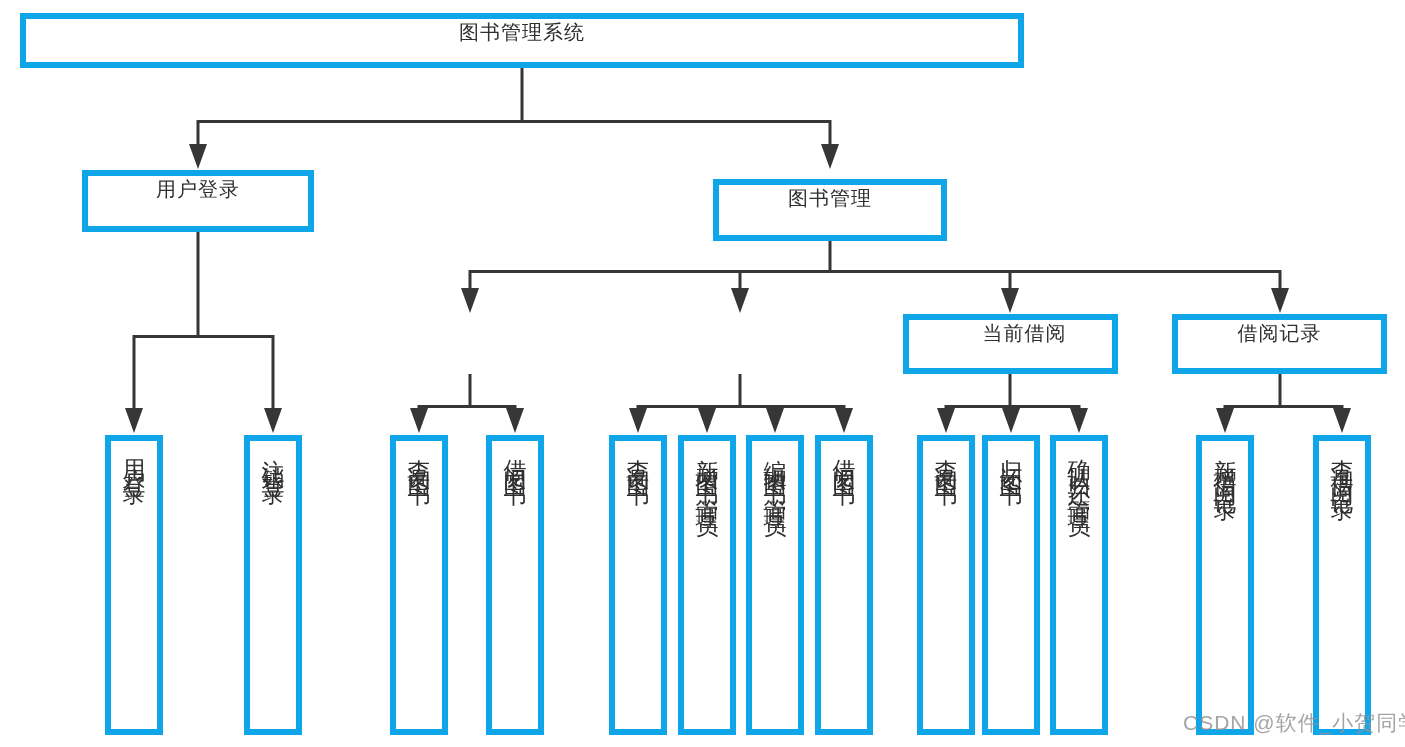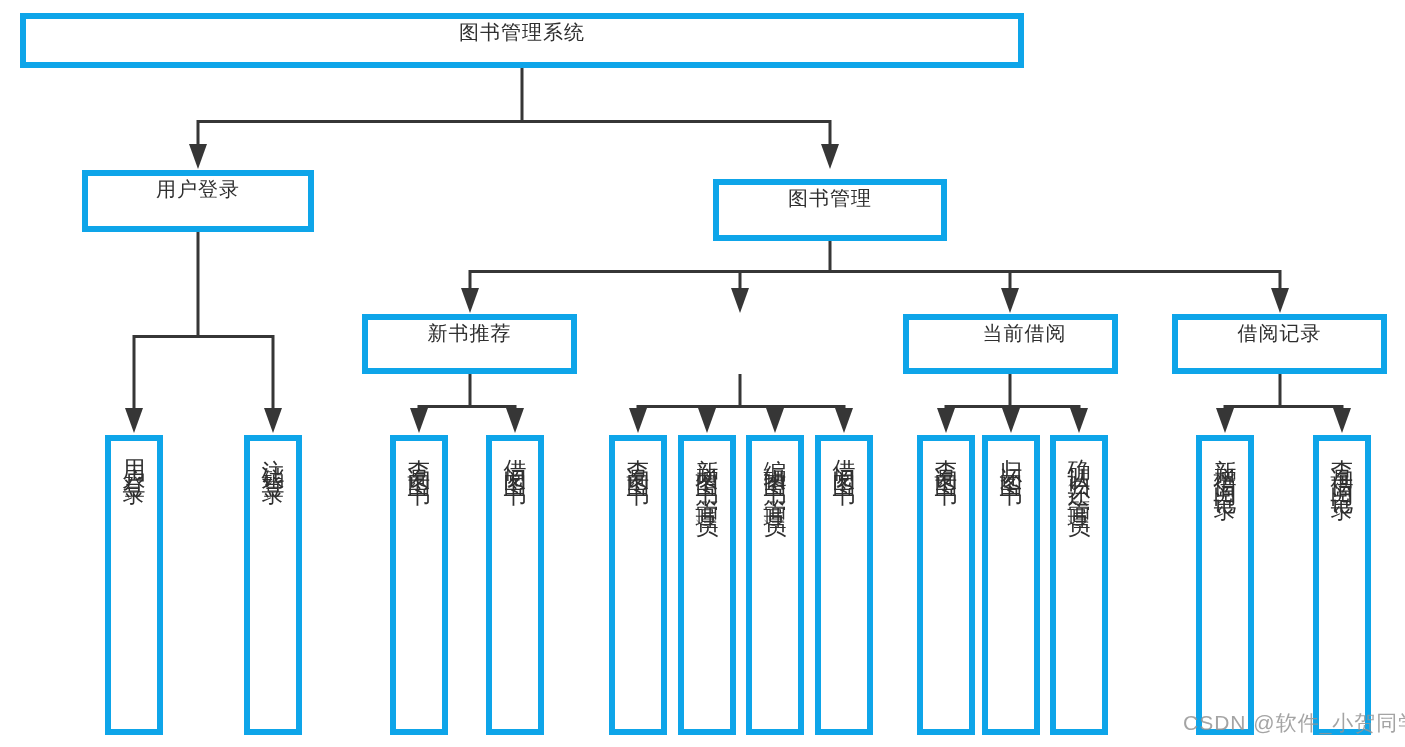--- a/index.html
+++ b/index.html
@@ -102,23 +102,20 @@
     <span>图书管理系统</span>
   </div>
 
   <div class="node hbox" style="left:82px; top:170px; width:232px; height:62px;">
     <span>用户登录</span>
   </div>
   <div class="node hbox" style="left:713px; top:170px; width:234px; height:62px;margin-top:9px;">
     <span>图书管理</span>
   </div>
 
-  <div class="node hbox" style="left:362px; top:314px; width:215px; height:60px;">
-    <span>新书推荐</span>
-  </div>
   <div class="node hbox" style="left:903px; top:314px; width:215px; height:60px;padding-left:28px;">
     <span>当前借阅</span>
   </div>
   <div class="node hbox" style="left:1172px; top:314px; width:215px; height:60px;">
     <span>借阅记录</span>
   </div>
 
   <div class="node vbox" style="left:105px;">
     <span class="vlabel">用户登录</span>
   </div>

